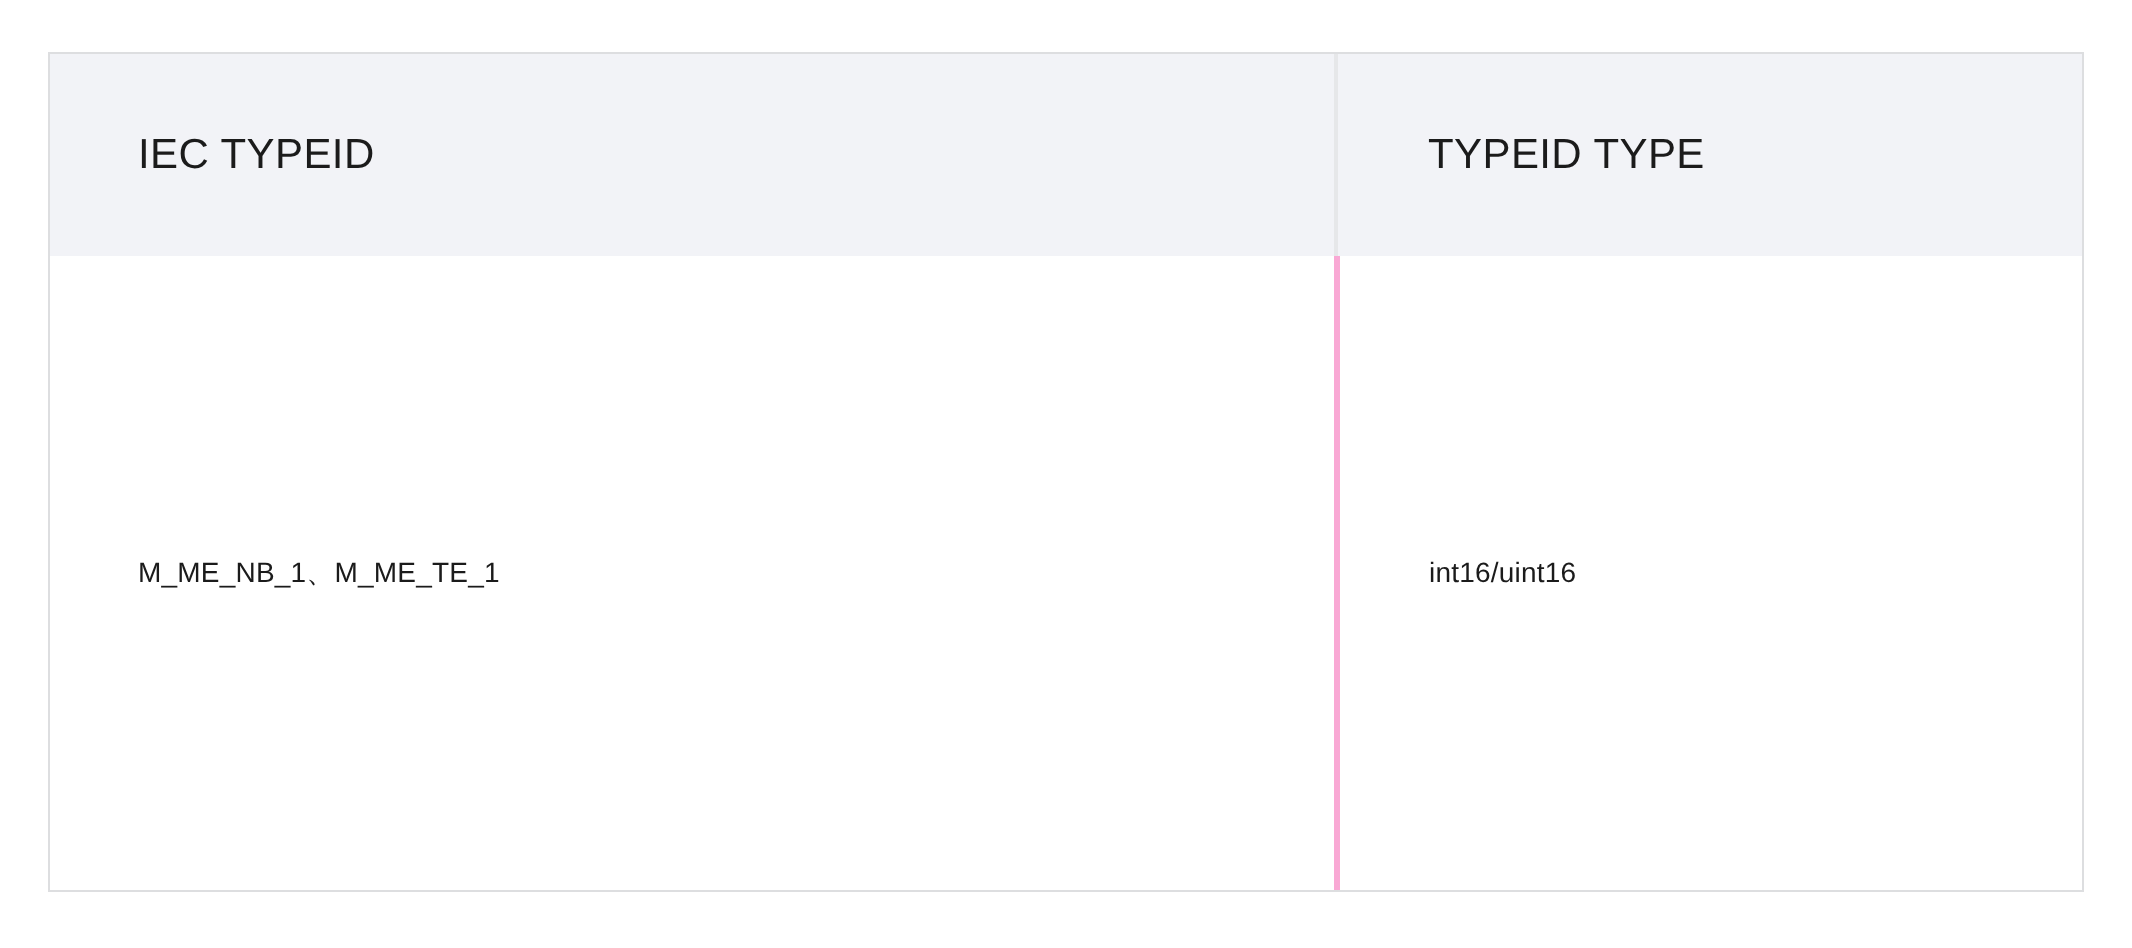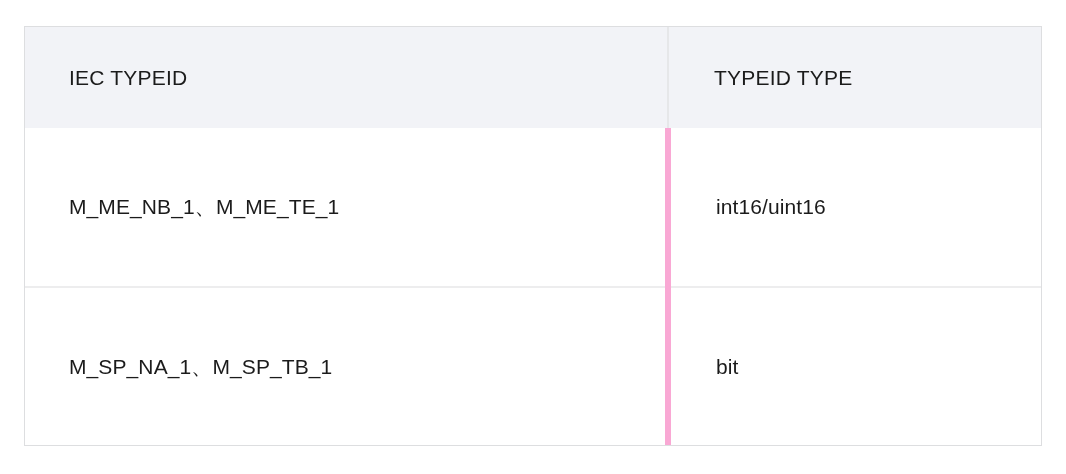--- a/index.html
+++ b/index.html
@@ -59,35 +59,35 @@
     border-left: 2px solid #e6e7e9;
     padding-left: 45px;
   }
 
   tbody td {
     height: 79px;
     padding: 0 14px 0 44px;
     text-align: left;
     vertical-align: middle;
     font-weight: 400;
-    font-size: 21px;
+    font-size: 14px;
     line-height: 1.3;
     color: #1b1b1b;
     letter-spacing: 0.1px;
     background: #ffffff;
     border: 0;
     border-top: 2px solid #ededee;
     box-sizing: border-box;
     white-space: nowrap;
   }
   tbody tr:first-child td {
     border-top: 0;
   }
   tbody td.td-neuron {
-    border-left: 6px solid #f9a8d4;
+    border-left: 3px solid #f9a8d4;
     padding-left: 45px;
   }
 </style>
 </head>
 <body>
 
 <div class="page">
   <div class="table-wrap">
     <table class="data-table">
       <colgroup>
@@ -98,20 +98,16 @@
         <tr>
           <th class="th-typeid">IEC TYPEID</th>
           <th class="th-neuron">TYPEID TYPE</th>
         </tr>
       </thead>
       <tbody>
         <tr>
           <td class="td-typeid">M_ME_NB_1、M_ME_TE_1</td>
           <td class="td-neuron">int16/uint16</td>
         </tr>
-        <tr>
-          <td class="td-typeid">M_SP_NA_1、M_SP_TB_1</td>
-          <td class="td-neuron">bit</td>
-        </tr>
       </tbody>
     </table>
   </div>
 </div>
 
 </body></html>

